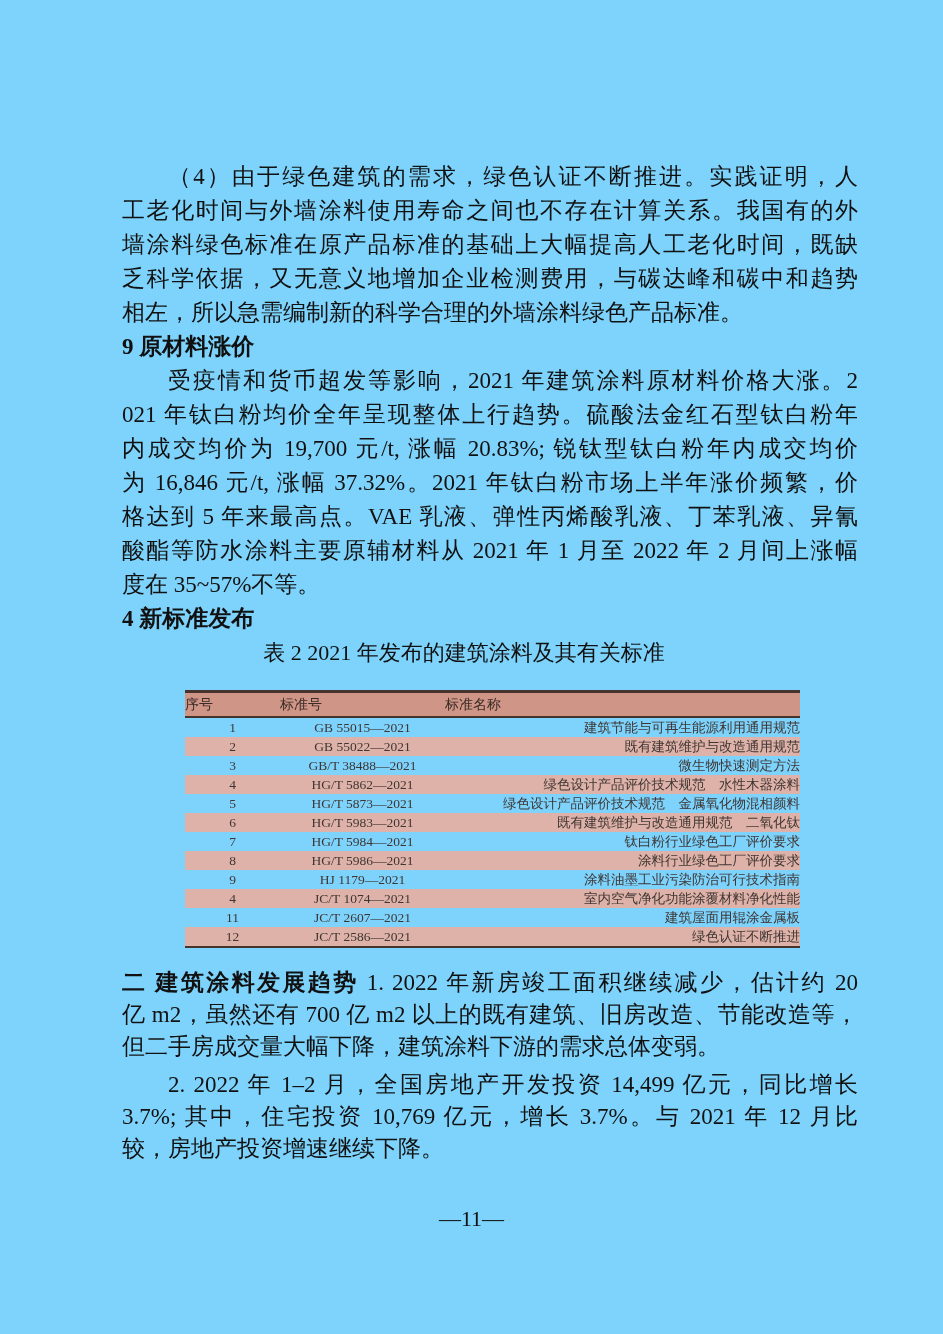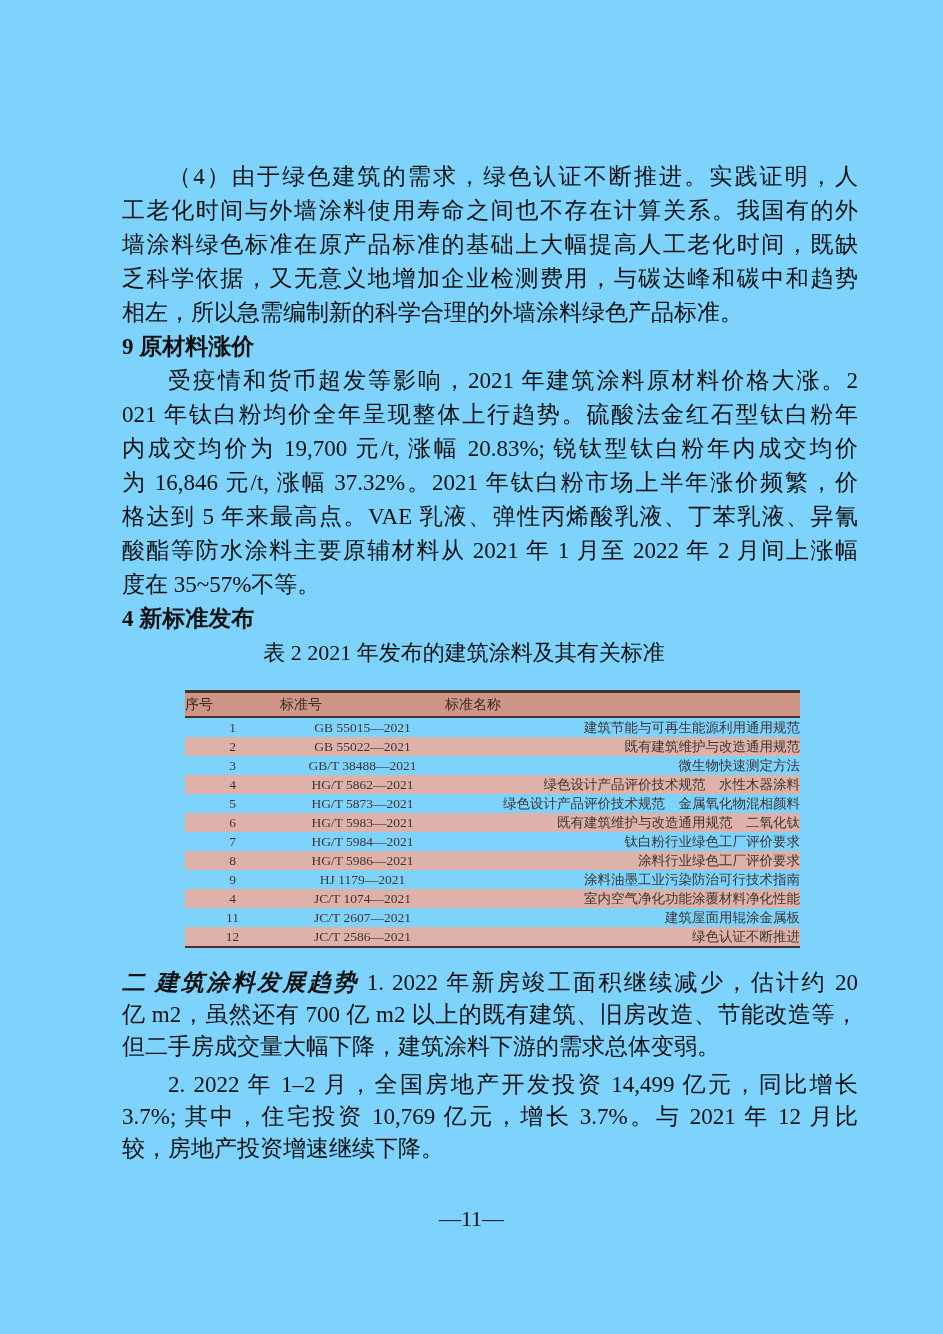--- a/index.html
+++ b/index.html
@@ -28,21 +28,21 @@
   }
   .line.indent { text-indent: 2em; }
   .line.last { text-align-last: left; }
   .heading {
     height: 34px;
     line-height: 34px;
     font-size: 23px;
     font-weight: bold;
     white-space: nowrap;
   }
-  .b { font-weight: bold; font-style: italic; }
+  .b { font-weight: bold; }
   .caption {
     height: 34px;
     line-height: 34px;
     font-size: 22px;
     text-align: center;
     margin-right: 52px; 
   }
   
   table.standards {
     margin: 20px 0 0 63px;

